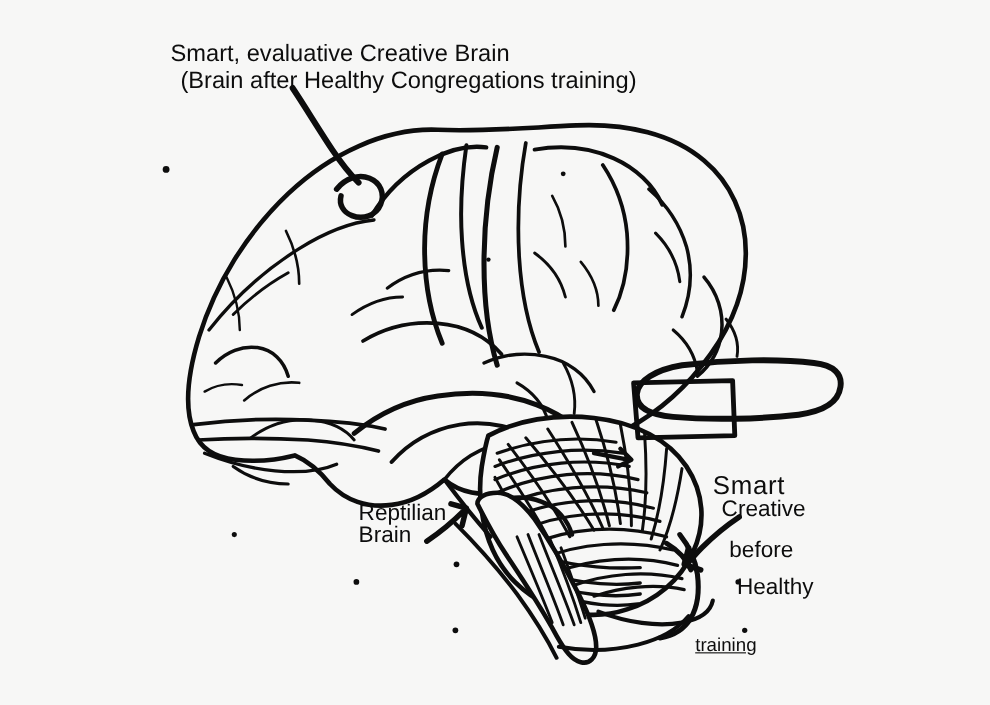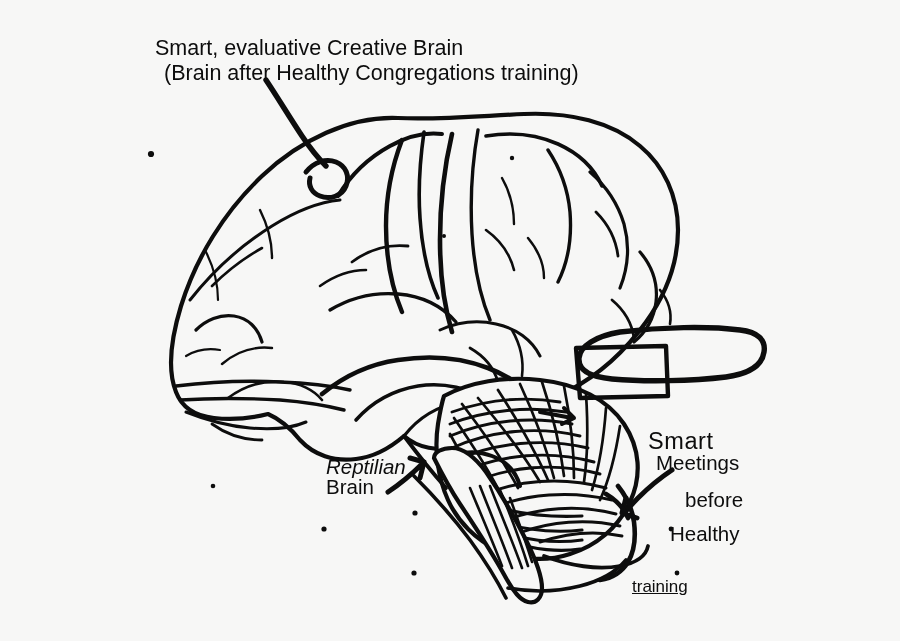--- a/index.html
+++ b/index.html
@@ -24,25 +24,25 @@
   .lbl {
     position: absolute;
     color: #0d0d0d;
     white-space: pre;
     line-height: 1.12;
     font-family: "Liberation Sans", sans-serif;
   }
   #title-line-1 { left: 155px; top: 36px; font-size: 21.5px; }
   #title-line-2 { left: 164px; top: 61px; font-size: 21.5px; text-align: right; }
   #neandrathal-label { left: 590px; top: 341px; font-size: 20px; }
-  #reptilian-line-1 { left: 326px; top: 456px; font-size: 20.5px; font-style: italic; }
+  #reptilian-line-1 { left: 326px; top: 456px; font-size: 20.5px; }
   #reptilian-line-2 { left: 326px; top: 476px; font-size: 20.5px; text-align: center; }
   #church-word { left: 648px; top: 428px; font-size: 23.5px; letter-spacing: .6px; }
   #meetings-word { left: 656px; top: 452px; font-size: 20.5px; }
-  #before-word { left: 685px; top: 489px; font-size: 20.5px; }
+  #before-word { left: 663px; top: 489px; font-size: 20.5px; }
   #healthy-word { left: 670px; top: 523px; font-size: 20.5px; text-align: right; }
   #congregations-word { left: 604px; top: 547px; font-size: 20.5px; }
   #training-word { left: 632px; top: 577px; font-size: 17px; text-decoration: underline; }
 </style>
 </head>
 <body>
 
 <div id="canvas">
 
   <svg id="art" viewBox="0 0 900 641">
@@ -271,18 +271,18 @@
   </svg>
 
   <div class="lbl" id="title-line-1">Smart, evaluative Creative Brain</div>
   <div class="lbl" id="title-line-2">(Brain after Healthy Congregations training)</div>
 
 
   <div class="lbl" id="reptilian-line-1">Reptilian</div>
   <div class="lbl" id="reptilian-line-2">Brain</div>
 
   <div class="lbl" id="church-word">Smart</div>
-  <div class="lbl" id="meetings-word">Meetings</div>
+  <div class="lbl" id="meetings-word">Creative</div>
   <div class="lbl" id="before-word">before</div>
   <div class="lbl" id="healthy-word">Healthy</div>
   <div class="lbl" id="training-word">training</div>
 
 </div>
 
 </body></html>

